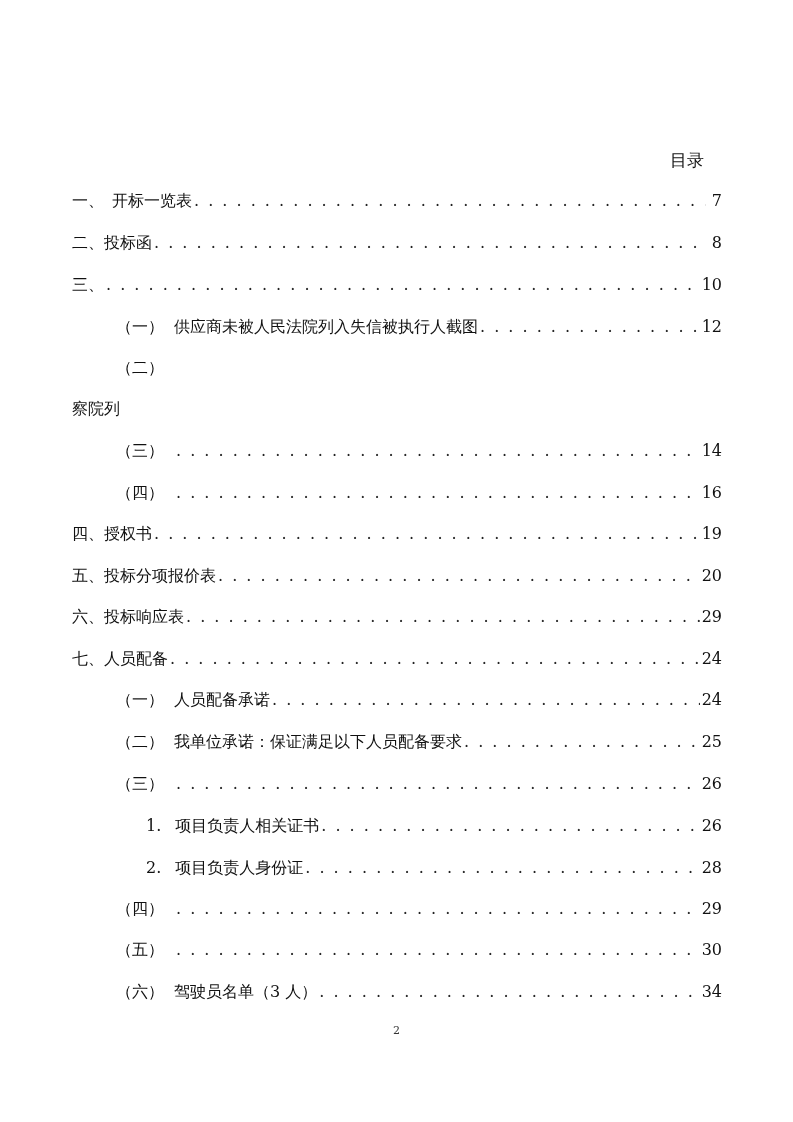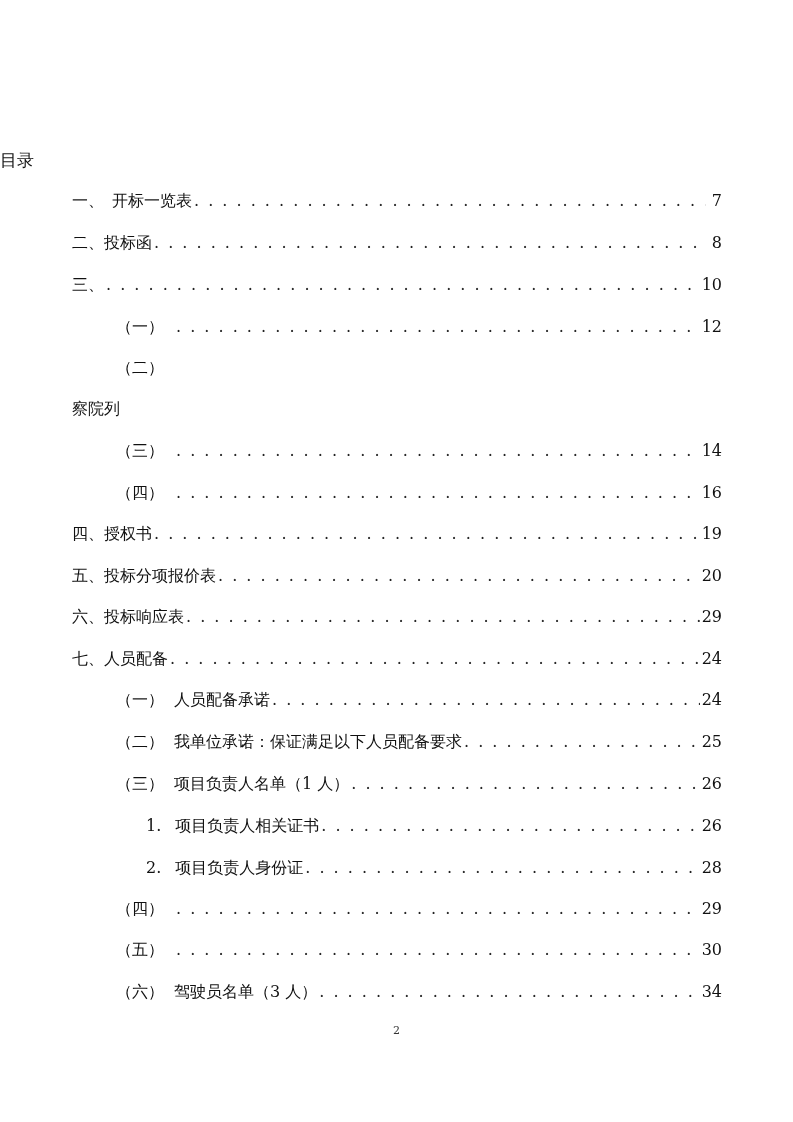--- a/index.html
+++ b/index.html
@@ -1,18 +1,18 @@
 <!DOCTYPE html>
 <html><head>
 <meta charset="utf-8">
 <style>
   html, body { margin:0; padding:0; background:#ffffff; }
   body { width:793px; height:1122px; position:relative; overflow:hidden;
          font-family:"DejaVu Serif","Liberation Serif",serif; color:#111; }
-  .title { position:absolute; left:0; width:704px; top:148px; text-align:left;
+  .title { position:absolute; left:0; width:704px; top:148px; text-align:right;
            font-size:17px; line-height:24px; }
   .row { position:absolute; left:72px; width:650px; height:24px; display:flex;
          align-items:baseline; font-size:16px; line-height:24px; white-space:nowrap; }
   .row.l2 { left:116px; width:606px; }
   .row.l3 { left:146px; width:576px; }
   .num { flex:0 0 auto; margin-right:8px; }
   .row.l2 .num { margin-right:10px; }
   .label { flex:0 0 auto; }
   .leader { flex:1 1 auto; overflow:hidden; margin:0 2px; letter-spacing:2px; color:#222; }
   .leader::before { content:". . . . . . . . . . . . . . . . . . . . . . . . . . . . . . . . . . . . . . . . . . . . . . . . . . . . . . . . . . . . . . . . . . . . . . . . . . . . . . . . . . . ."; }
@@ -40,20 +40,21 @@
 </div>
 
 <div class="row" style="top:273px">
   <span class="num" style="margin-right:0">三、</span>
   <span class="leader"></span>
   <span class="page">10</span>
 </div>
 
 <div class="row l2" style="top:315px">
   <span class="num">（一）</span>
+  <span class="label">供应商未被人民法院列入失信被执行人截图</span>
   <span class="leader"></span>
   <span class="page">12</span>
 </div>
 
 <div class="row l2" style="top:356px">
   <span class="num">（二）</span>
 </div>
 <div class="row" style="top:397px">
   <span class="label">察院列</span>
 </div>
@@ -107,21 +108,20 @@
 
 <div class="row l2" style="top:730px">
   <span class="num">（二）</span>
   <span class="label">我单位承诺：保证满足以下人员配备要求</span>
   <span class="leader"></span>
   <span class="page">25</span>
 </div>
 
 <div class="row l2" style="top:772px">
   <span class="num">（三）</span>
-  <span class="label">项目负责人名单（1 人）</span>
   <span class="leader"></span>
   <span class="page">26</span>
 </div>
 
 <div class="row l3" style="top:814px">
   <span class="num" style="margin-right:14px">1.</span>
   <span class="label">项目负责人相关证书</span>
   <span class="leader"></span>
   <span class="page">26</span>
 </div>

